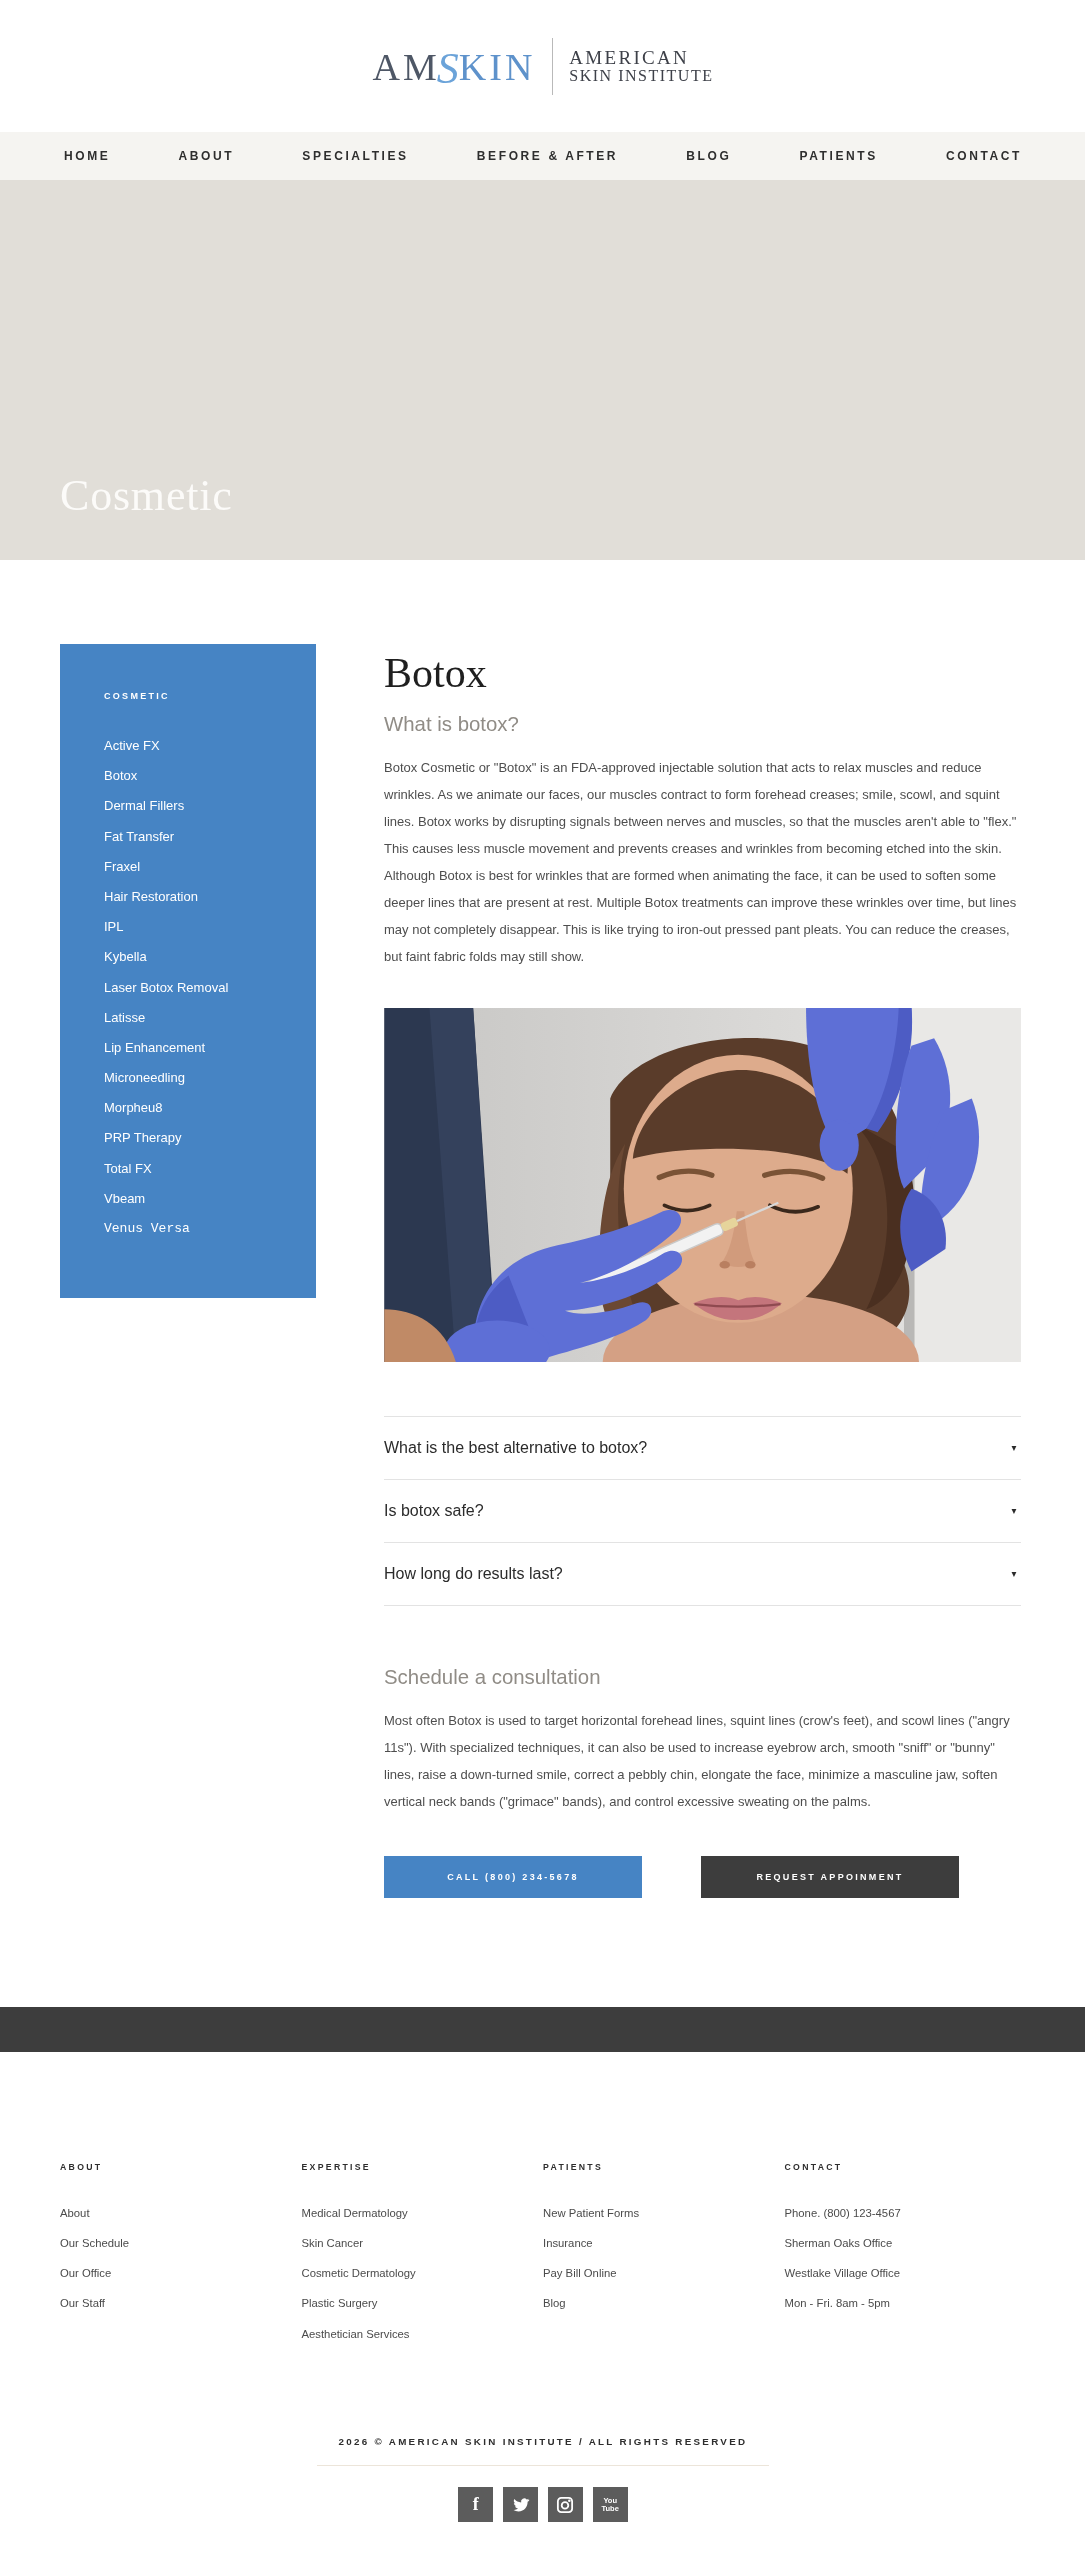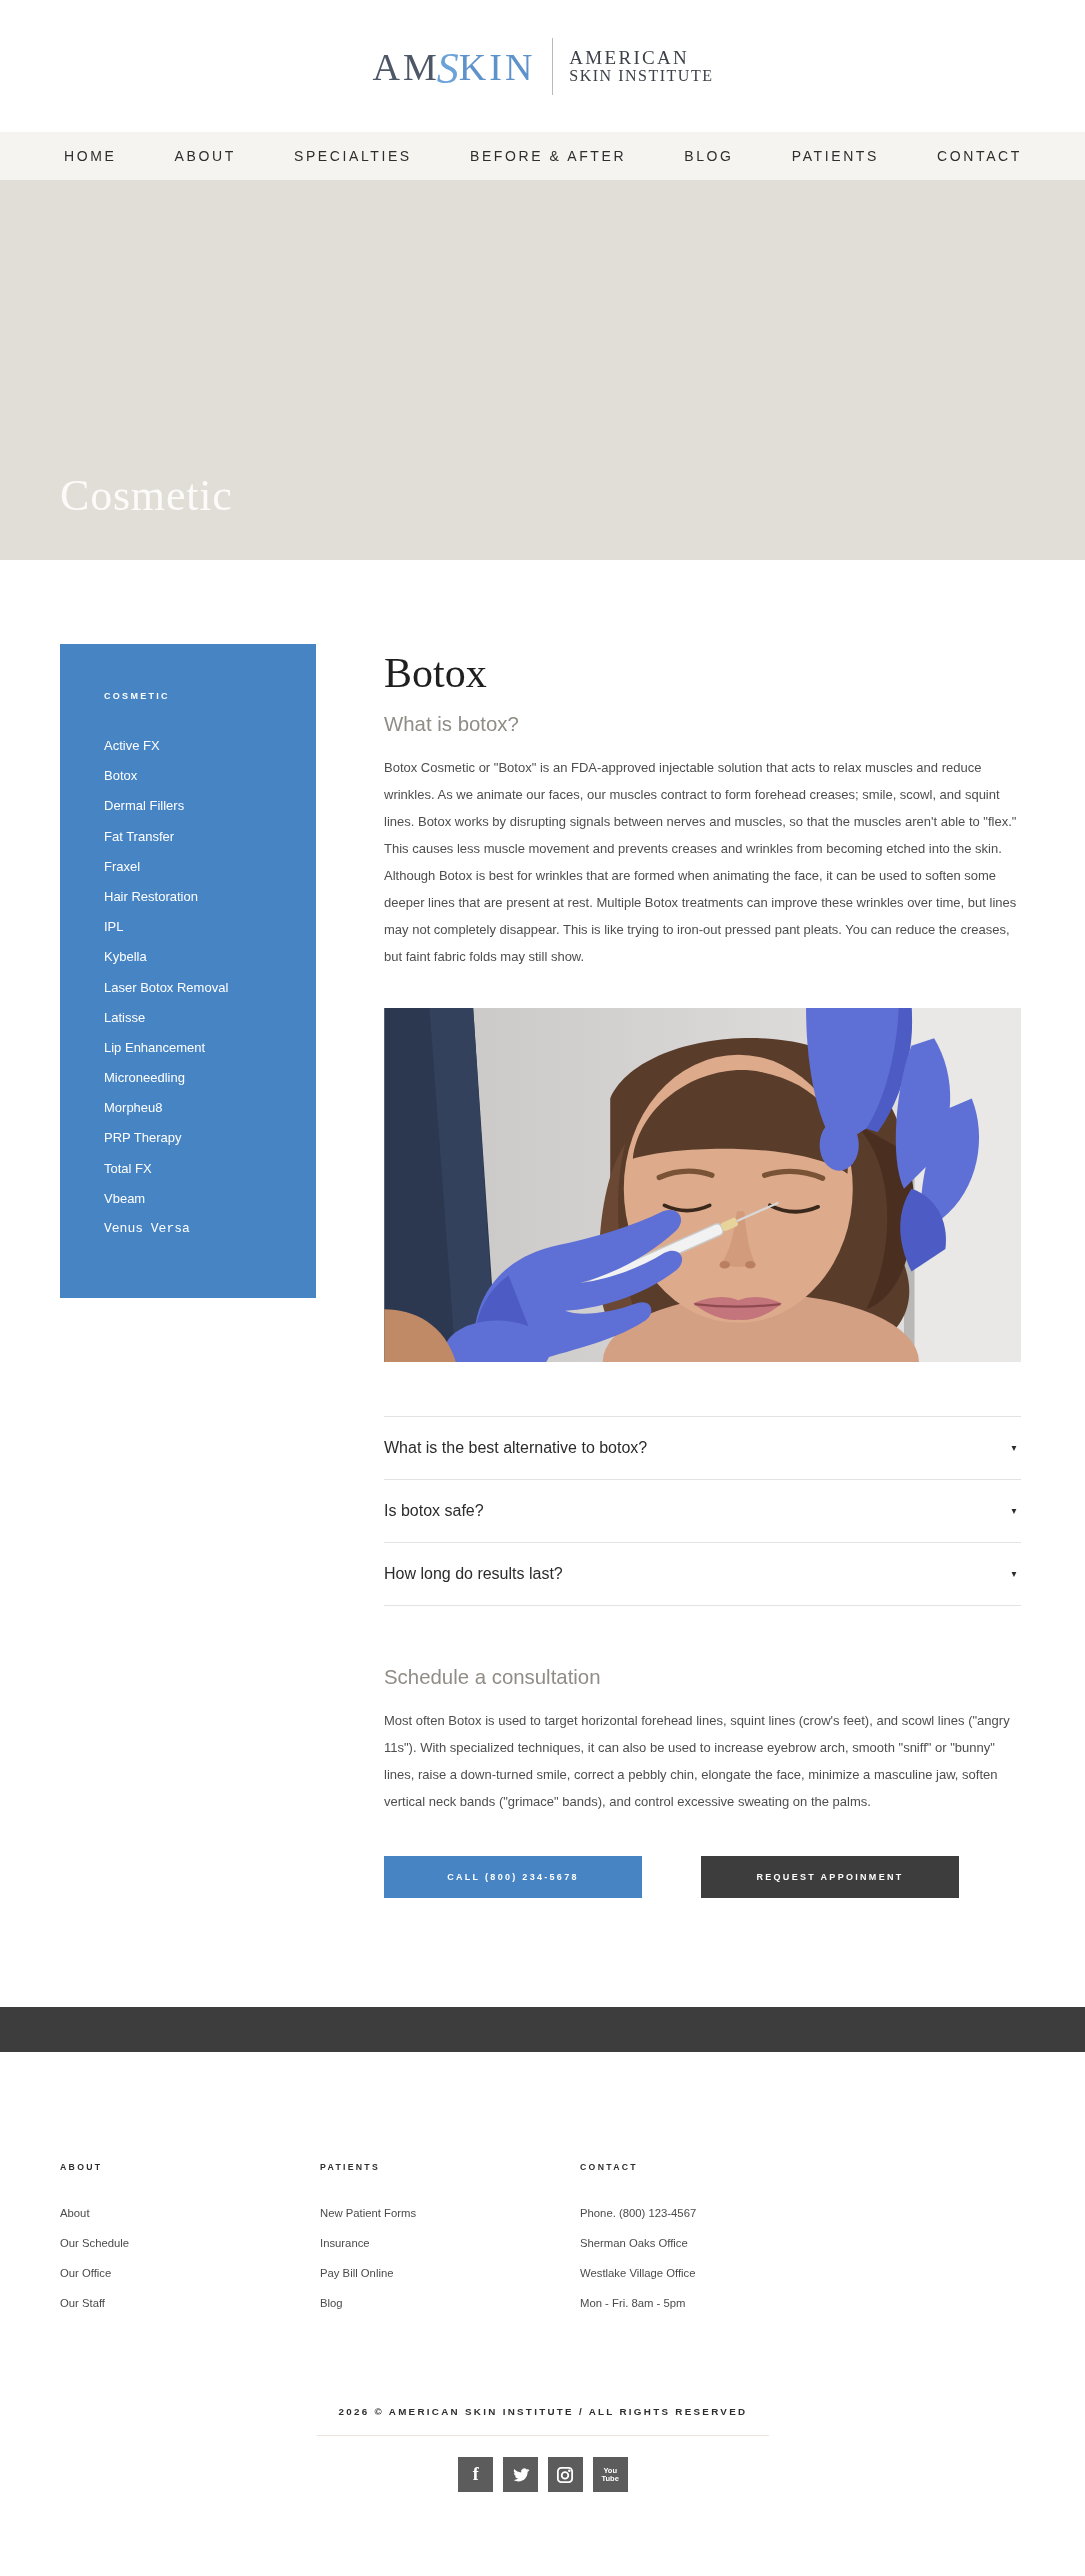--- a/index.html
+++ b/index.html
@@ -18,21 +18,21 @@
   .logo-am { color:#4e5766; }
   .logo-s { color:#6ba3d9; font-style:italic; font-size:44px; margin:0 -3px; transform:translateY(3px); }
   .logo-kin { color:#5e92cb; }
   .logo-divider { width:0.8px; height:57px; background:#b9b9b9; }
   .logo-right { font-family:"Liberation Serif", serif; color:#3e4149; line-height:1.05; }
   .logo-right .l1 { font-size:19px; letter-spacing:2.3px; }
   .logo-right .l2 { font-size:16px; letter-spacing:1.5px; }
 
   
   .main-nav { height:48px; background:#f5f4f1; display:flex; align-items:center; justify-content:space-between; padding:0 64px; }
-  .nav-item { font-size:14px; font-weight:400; letter-spacing:2.6px; color:#2e2e2e; cursor:pointer; text-transform:uppercase; }
+  .nav-item { font-size:12px; font-weight:700; letter-spacing:2.6px; color:#2e2e2e; cursor:pointer; text-transform:uppercase; }
 
   
   .hero { height:380px; background:#e1ded8; display:flex; align-items:flex-end; padding:0 0 39px 60px; }
   .hero-title { font-family:"Liberation Serif", serif; font-weight:400; font-size:44px; color:#fcfbf9; letter-spacing:0.8px; }
 
   
   .main-section { display:flex; align-items:flex-start; padding:84px 0 109px 60px; background:#ffffff; }
   .sidebar { width:256px; background:#4684c4; padding:47px 30px 48px 44px; flex-shrink:0; }
   .sidebar-heading { color:#ffffff; font-size:9px; font-weight:700; letter-spacing:2.3px; margin-bottom:38px; }
   .sidebar-list { list-style:none; }
@@ -233,20 +233,30 @@
     <div class="footer-col">
       <div class="footer-col-heading">ABOUT</div>
       <ul>
         <li>About</li>
         <li>Our Schedule</li>
         <li>Our Office</li>
         <li>Our Staff</li>
       </ul>
     </div>
 
+    <div class="footer-col">
+      <div class="footer-col-heading">EXPERTISE</div>
+      <ul>
+        <li>Medical Dermatology</li>
+        <li>Skin Cancer</li>
+        <li>Cosmetic Dermatology</li>
+        <li>Plastic Surgery</li>
+        <li>Aesthetician Services</li>
+      </ul>
+    </div>
 
     <div class="footer-col">
       <div class="footer-col-heading">PATIENTS</div>
       <ul>
         <li>New Patient Forms</li>
         <li>Insurance</li>
         <li>Pay Bill Online</li>
         <li>Blog</li>
       </ul>
     </div>

